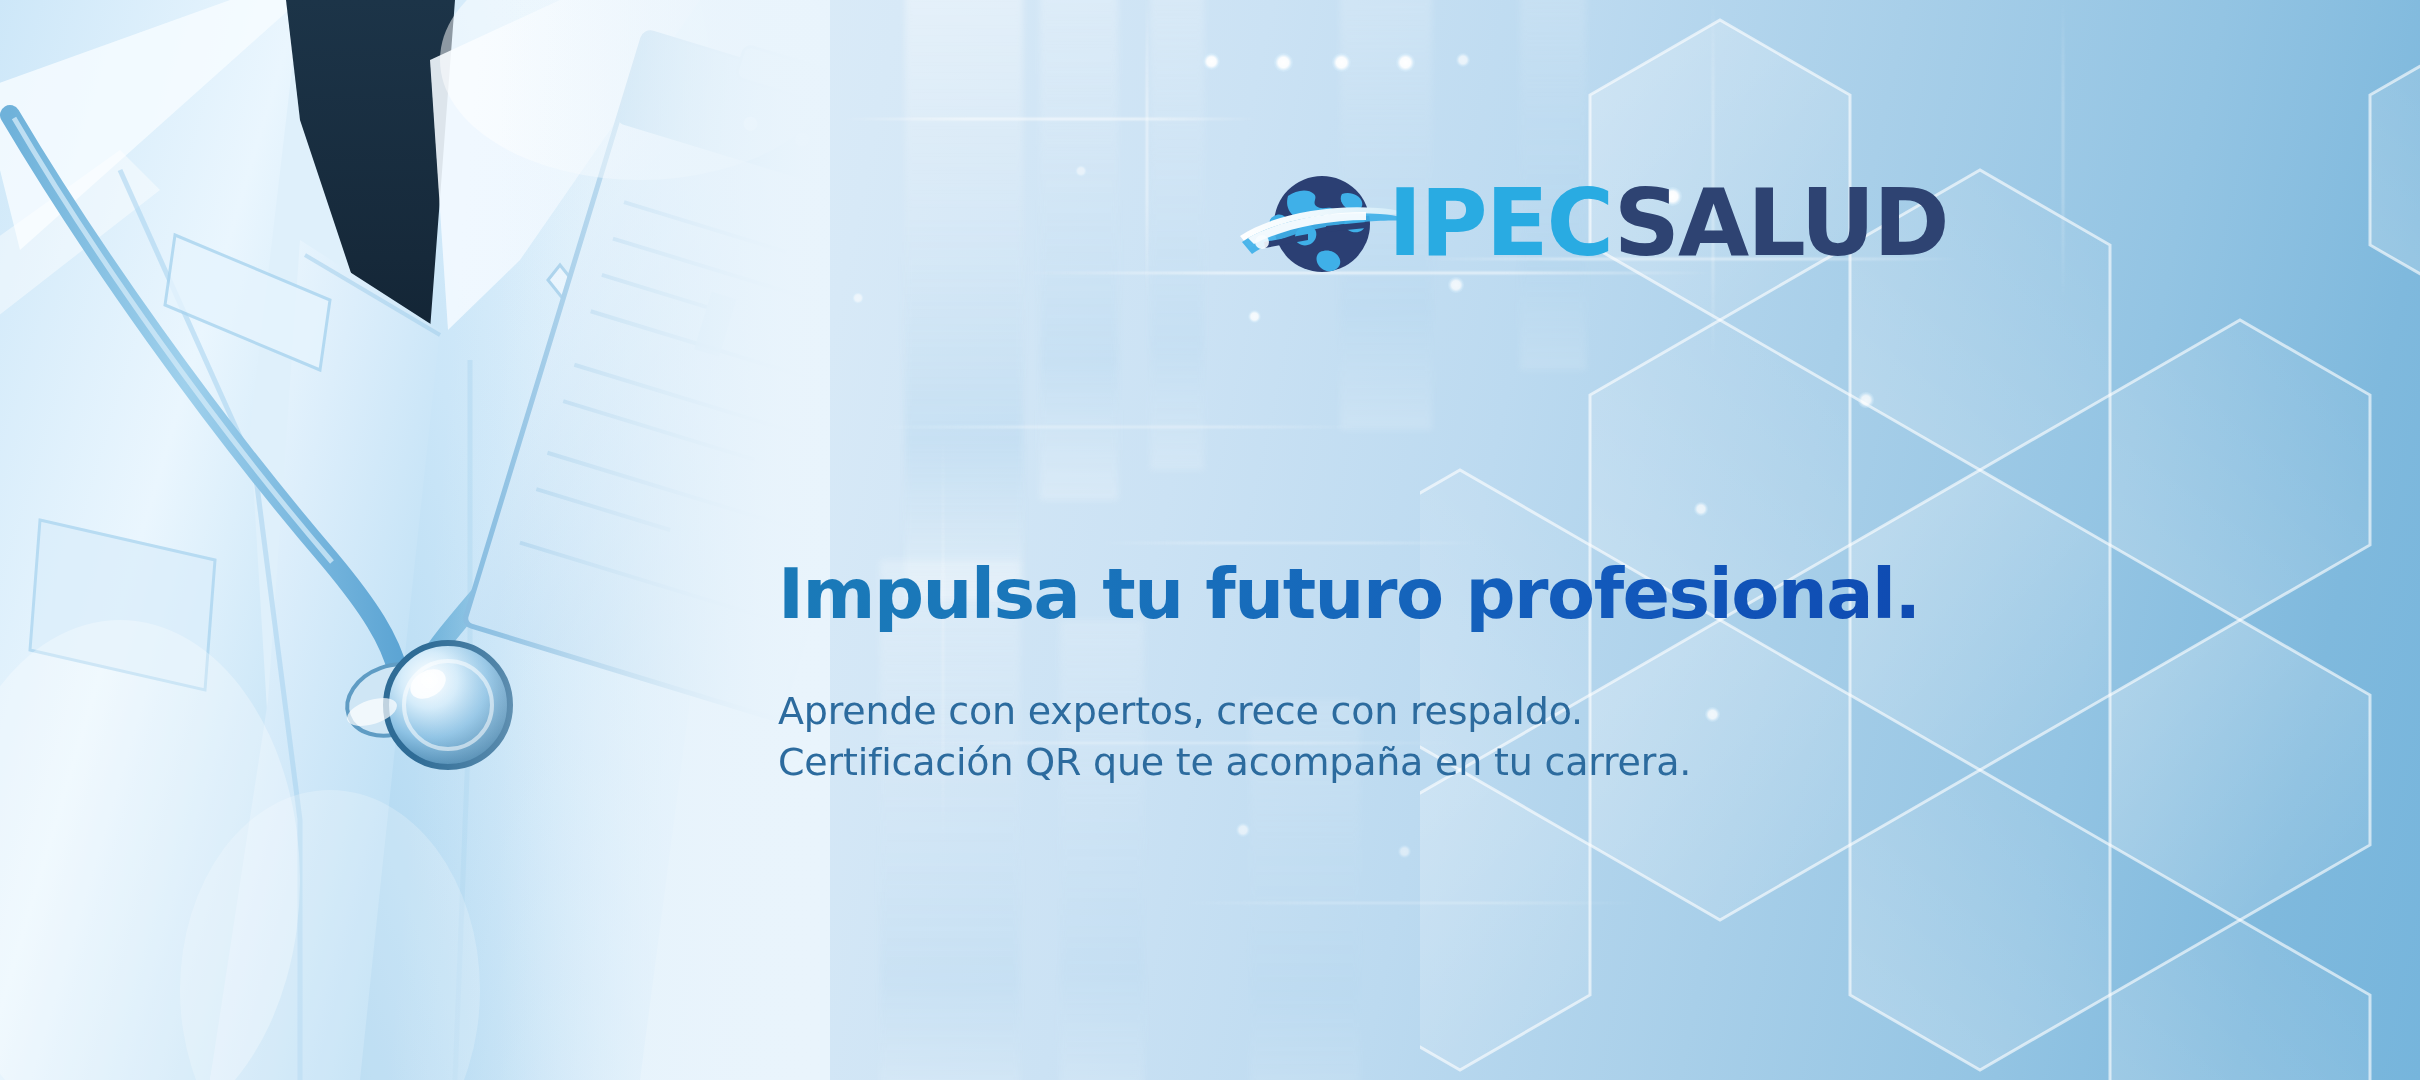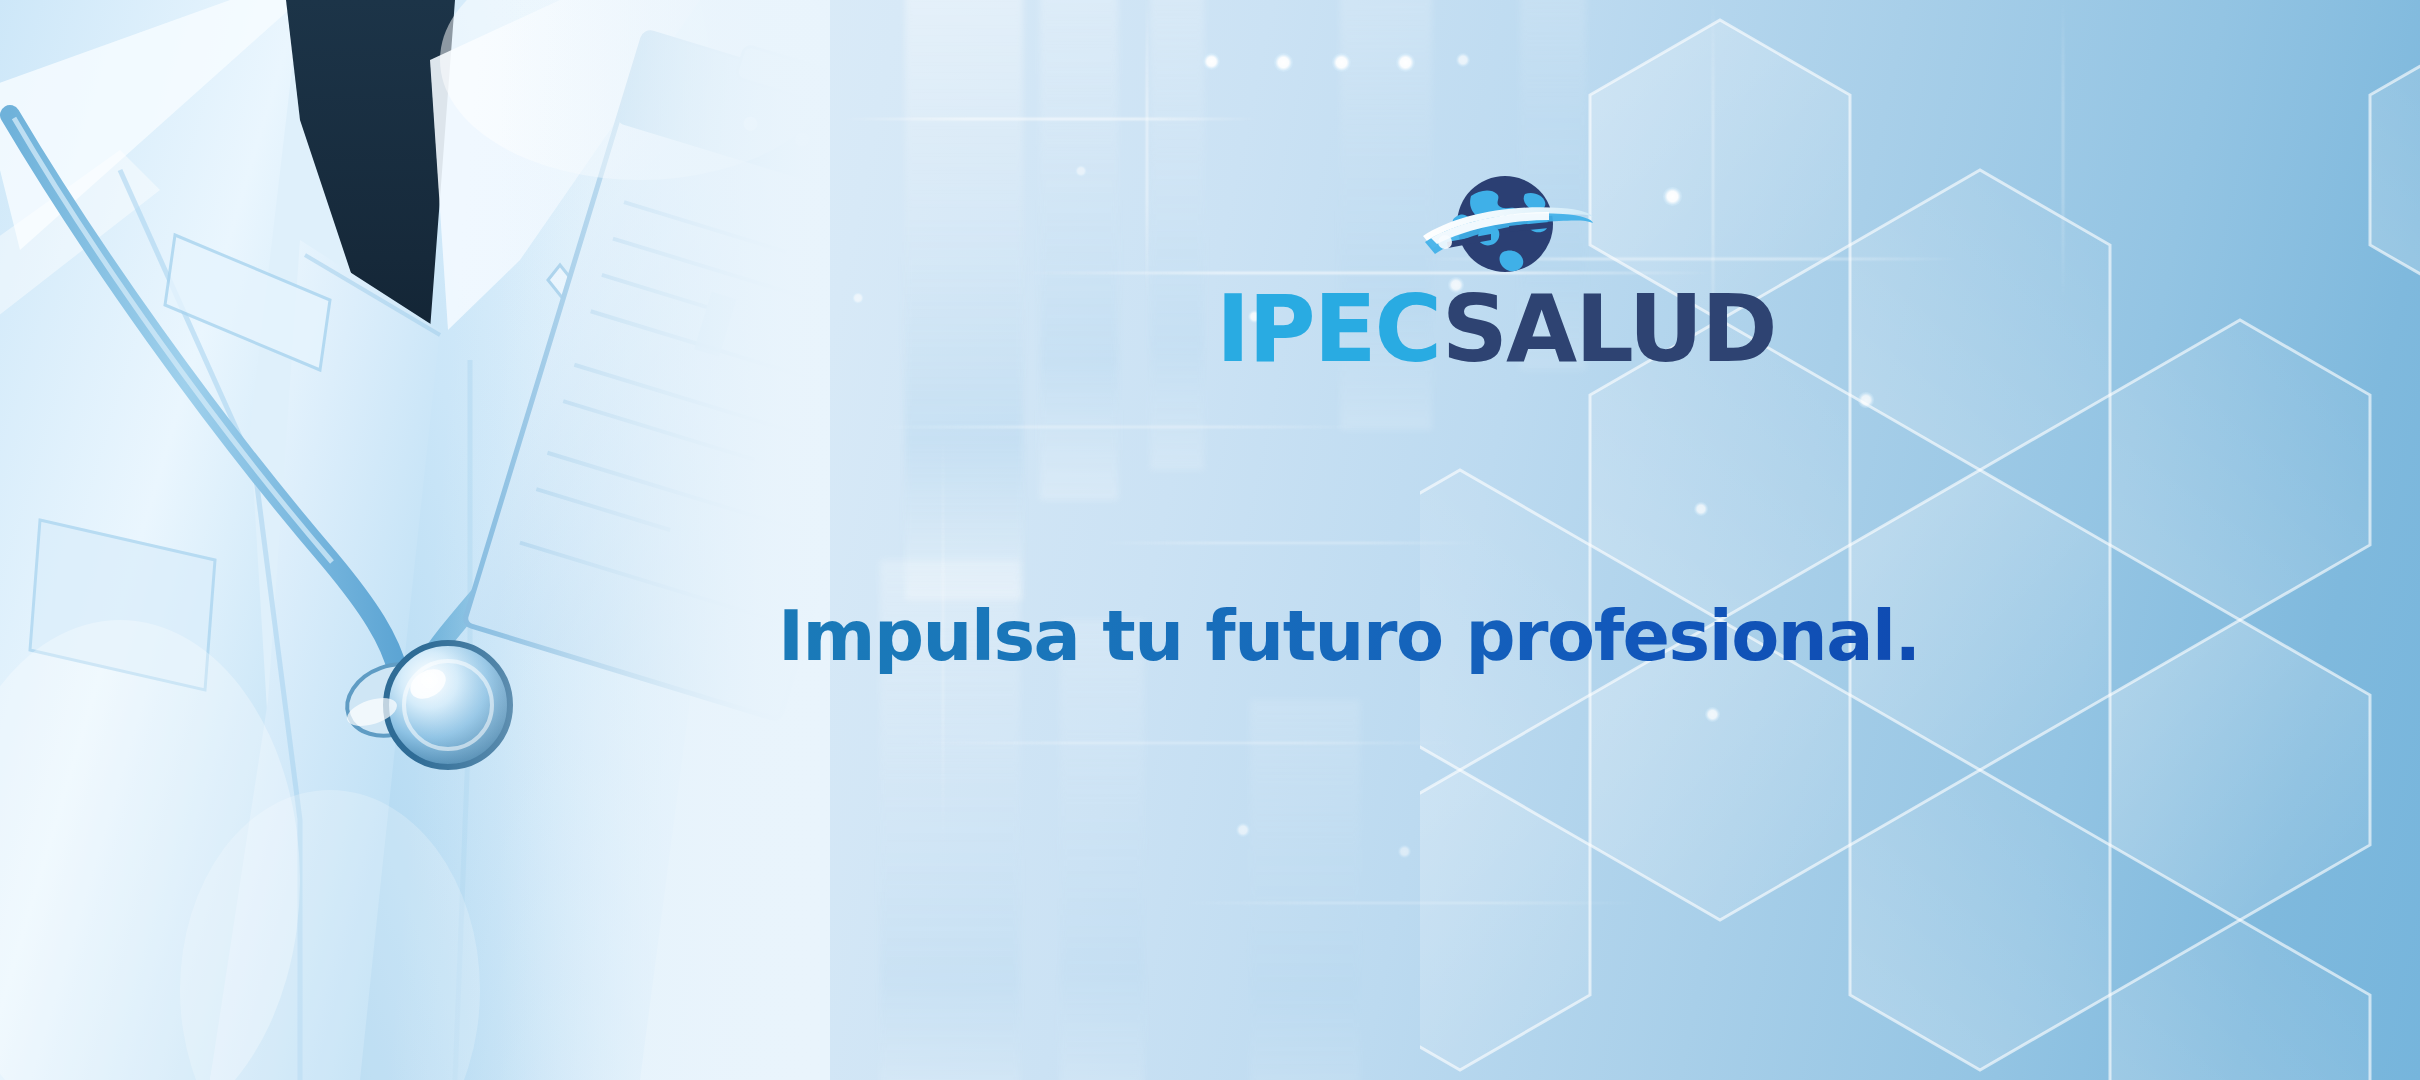--- a/index.html
+++ b/index.html
@@ -106,21 +106,20 @@
     pointer-events:none;
   }
 
   
   .logo {
     position:absolute;
     left:1238px; top:164px;
     display:flex;
     align-items:center;
     height:120px;
-    flex-direction:column;
   }
   .logo-mark { width:172px; height:120px; flex:0 0 auto; }
   .logo-mark svg { width:100%; height:100%; display:block; }
   .logo-type {
     font-family:"DejaVu Sans", sans-serif;
     font-weight:700;
     font-size:92px;
     letter-spacing:-2px;
     line-height:1;
     margin-left:-22px;
@@ -148,21 +147,21 @@
       #1668bb 34%,
       #1258bb 52%,
       #0f4bb2 70%,
       #0d3fa6 86%,
       #0d3c9e 100%);
     -webkit-background-clip:text;
     background-clip:text;
     color:transparent;
     -webkit-text-fill-color:transparent;
   }
-  .headline.second { margin-top:84px; }
+  .headline.second { margin-top:42px; }
   .subcopy {
     margin-top:54px;
     font-family:"DejaVu Sans", sans-serif;
     font-weight:400;
     font-size:38px;
     line-height:1.34;
     letter-spacing:-0.2px;
     color:#2c6b9e;
   }
   .subcopy span { display:block; }
@@ -396,15 +395,19 @@
     <div class="logo-type">
       <span class="logo-ipec">IPEC</span><span class="logo-salud">SALUD</span>
     </div>
   </div>
 
   <div class="copy">
     <h1 class="headline">
       <br>
     </h1>
     <h2 class="headline second">Impulsa tu futuro profesional.</h2>
+    <p class="subcopy">
+      <span>Aprende con expertos, crece con respaldo.</span>
+      <span>Certificación QR que te acompaña en tu carrera.</span>
+    </p>
   </div>
 
 </div>
 
 </body></html>

